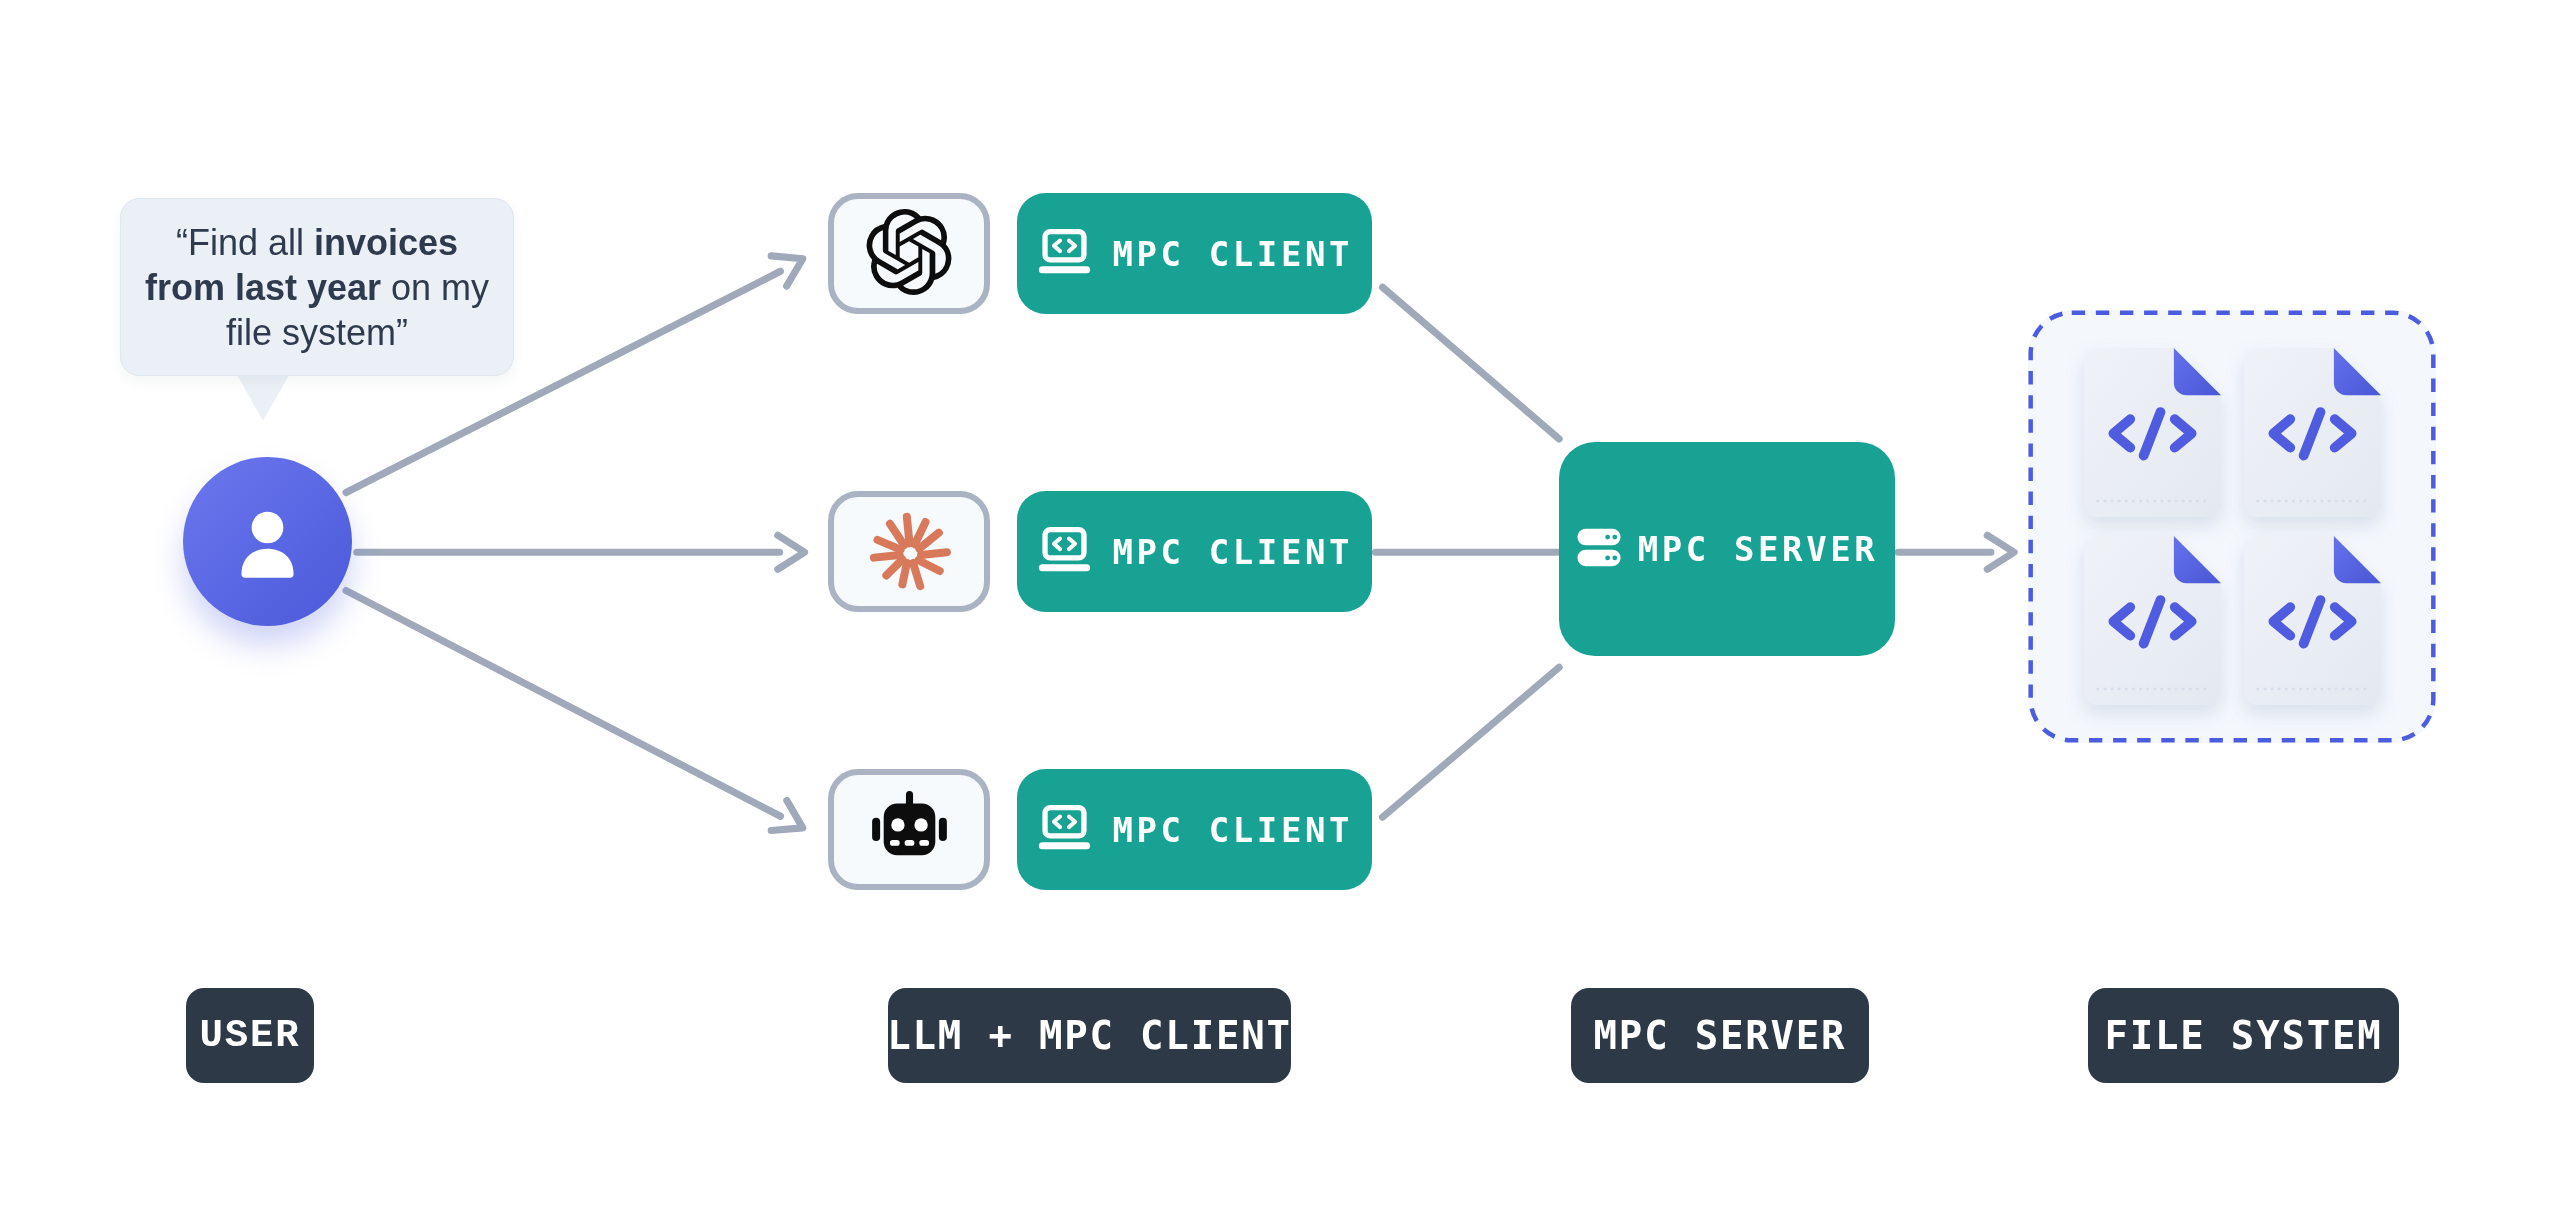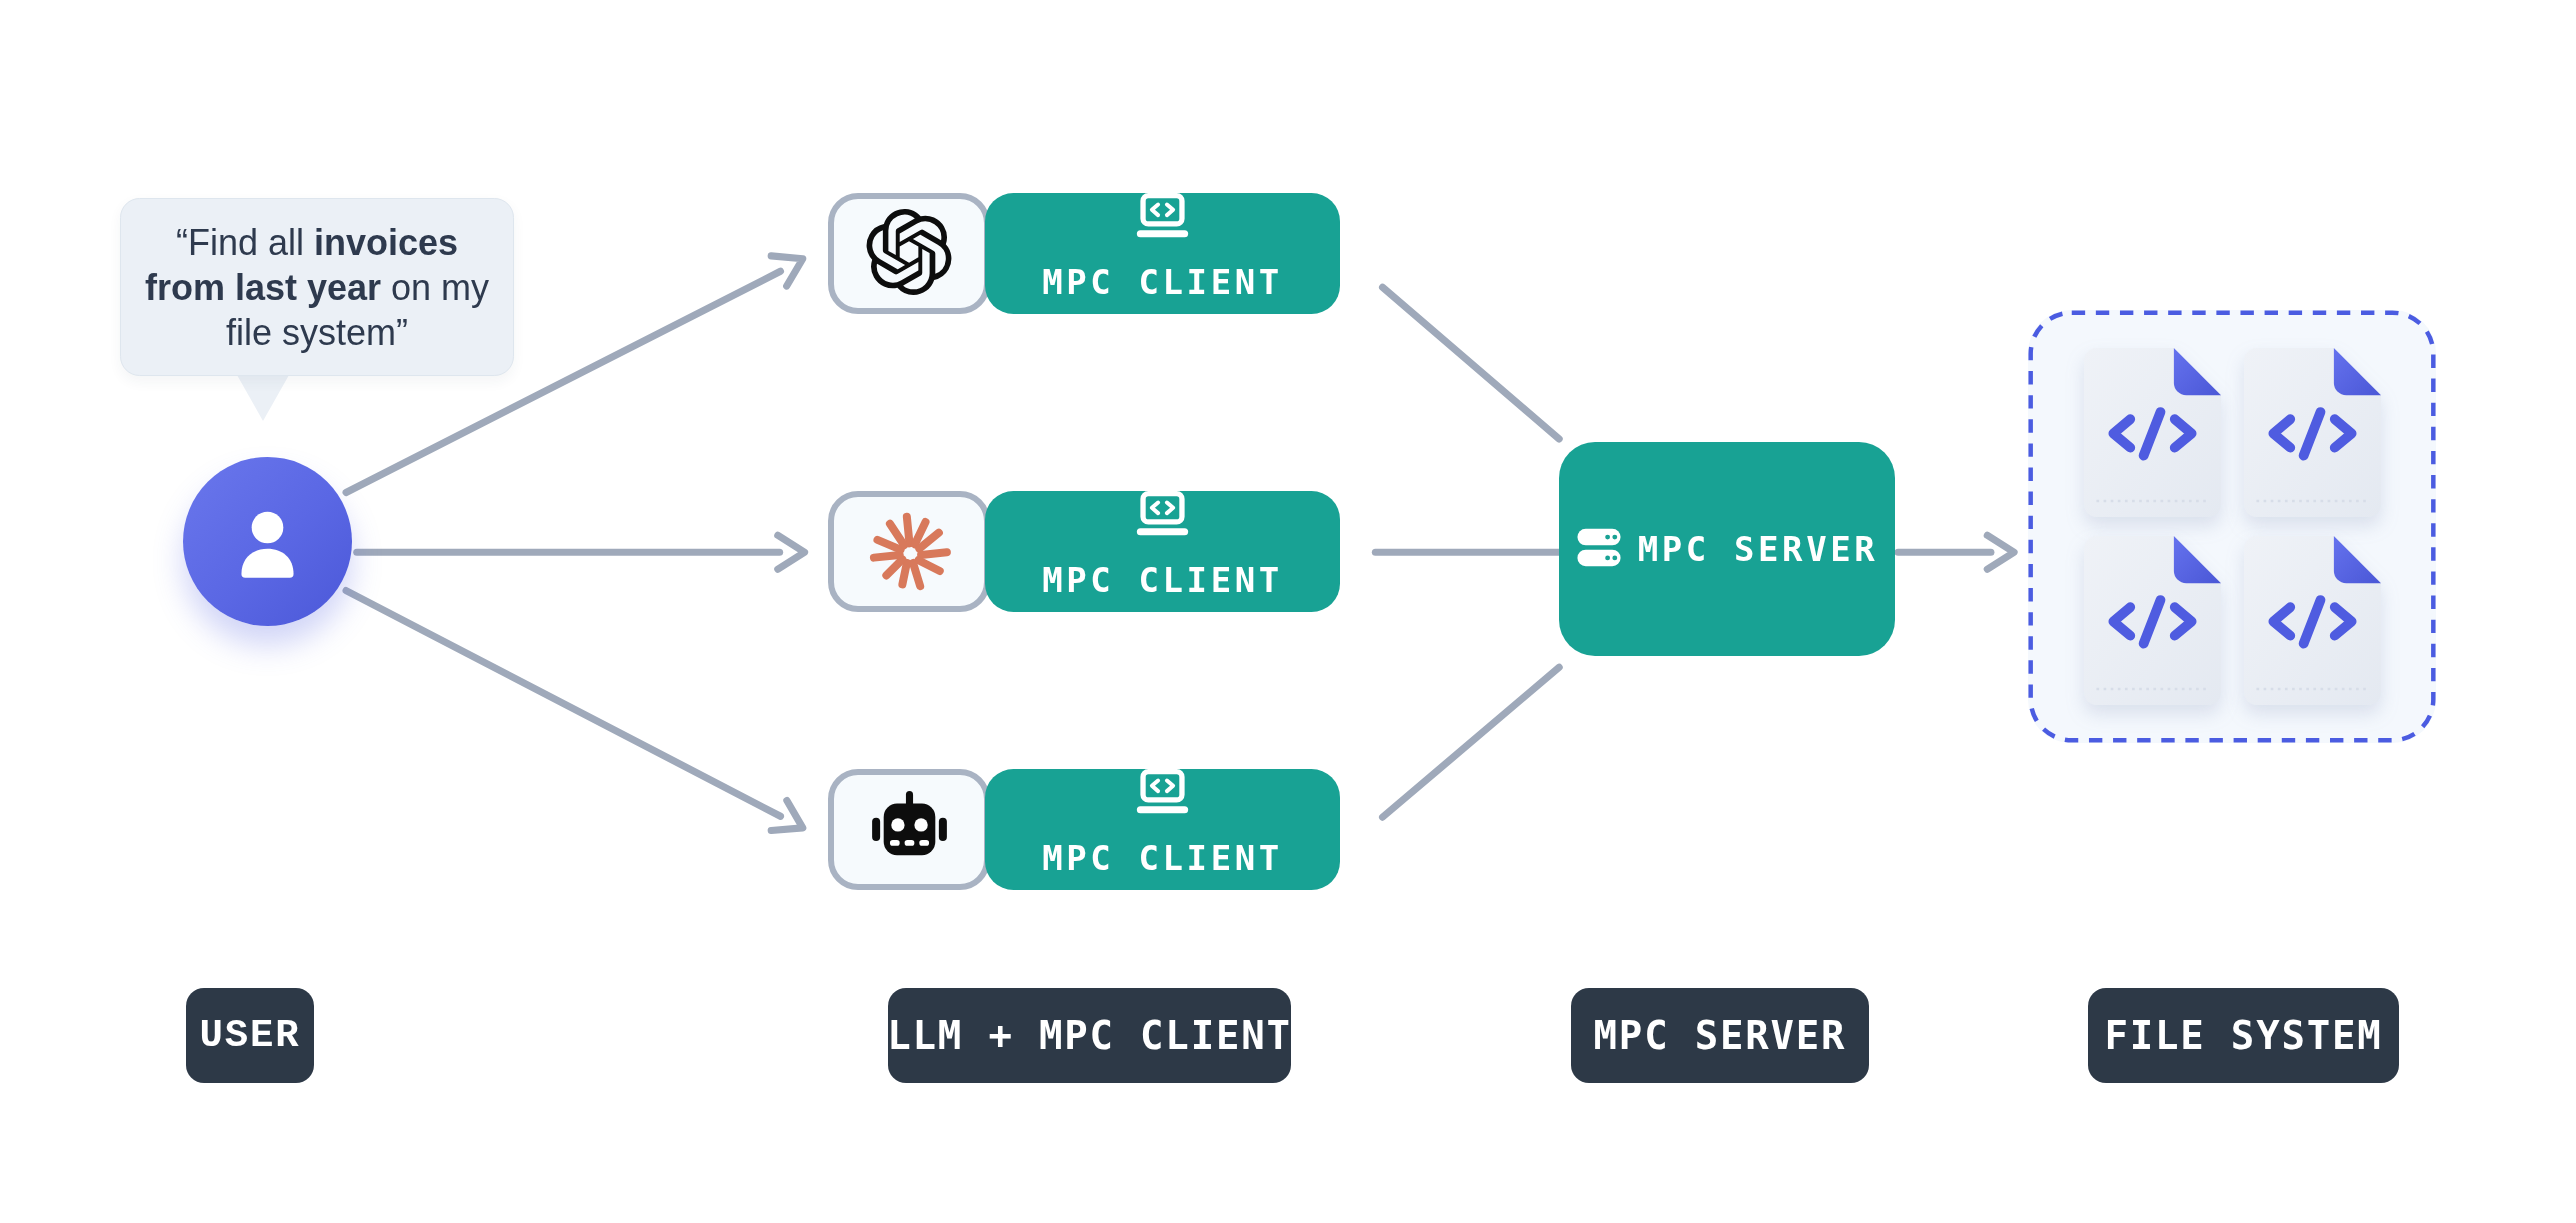--- a/index.html
+++ b/index.html
@@ -33,25 +33,24 @@
     box-shadow:0 19.6px 30px rgba(90,103,228,.28);
   }
   
   .icon-box{
     width:162px;height:121px;left:828px;box-sizing:border-box;
     background:var(--box-bg,#f6fafd);border:6.2px solid var(--box-border,#a9b3c3);border-radius:30px;
     display:flex;align-items:center;justify-content:center;
   }
   
   .client-btn{
-    left:985px;width:355px;height:121px;border-radius:28.5px;
+    left:1017px;width:355px;height:121px;border-radius:28.5px;
     background:var(--accent-teal,#18a294);
-    display:flex;align-items:center;gap:19.6px;
+    display:flex;align-items:center;justify-content:center;gap:19.6px;
     color:#ffffff;
-    flex-direction:column;
   }
   .pill-label{
     font-family:"DejaVu Sans Mono",monospace;font-weight:700;font-size:34px;
     letter-spacing:3.6px;color:#ffffff;white-space:nowrap;
   }
   .server-box{
     left:1559px;top:442px;width:336px;height:214px;border-radius:36px;
     background:var(--accent-teal,#18a294);
     display:flex;align-items:center;justify-content:center;gap:16px;color:#fff;
   }

